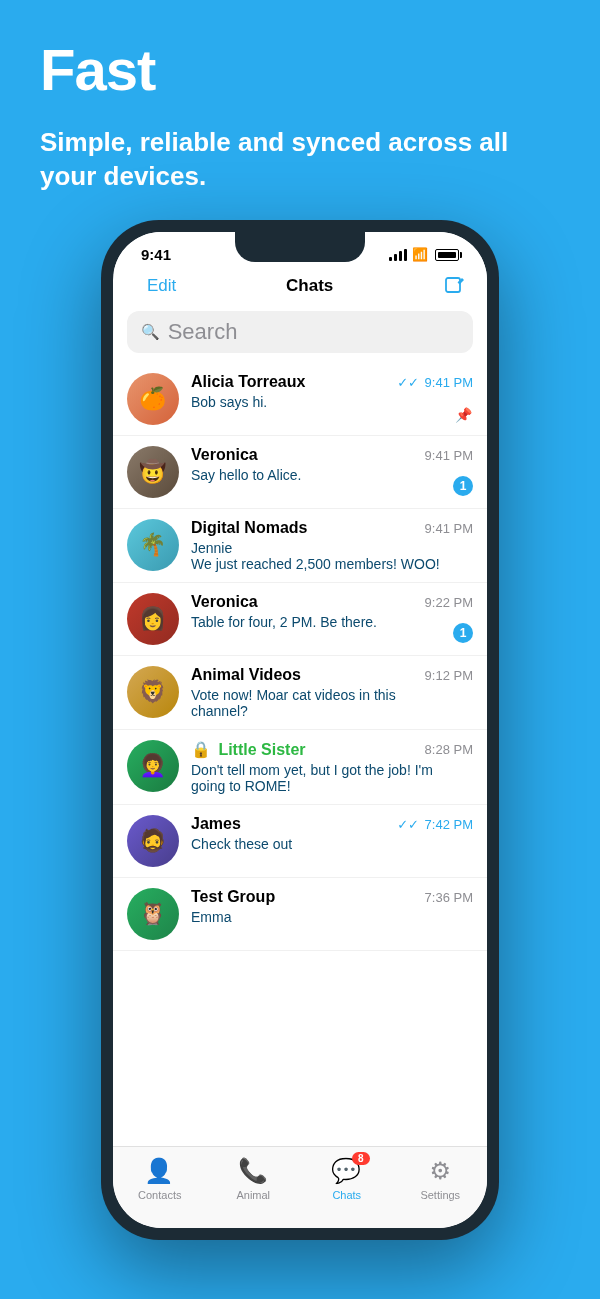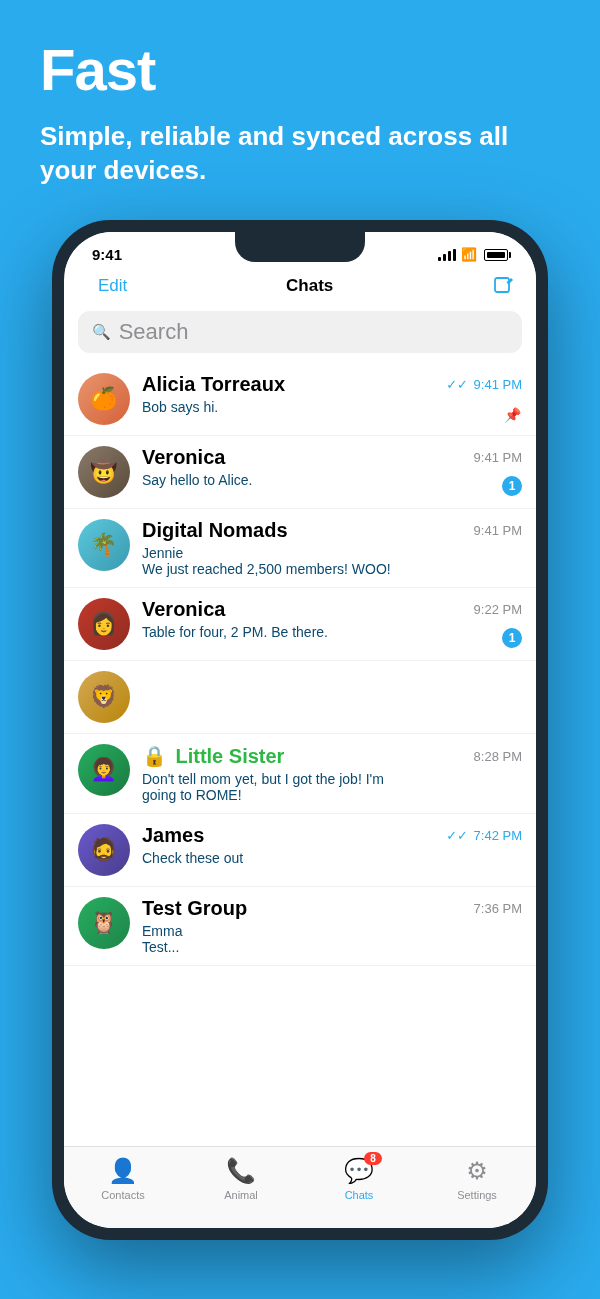--- a/index.html
+++ b/index.html
@@ -21,31 +21,31 @@
       font-size: 58px;
       font-weight: 800;
       color: #fff;
       letter-spacing: -1px;
       line-height: 1.1;
     }
     .hero-subtitle {
       font-size: 26px;
       font-weight: 600;
       color: #fff;
-      margin-top: 18px;
+      margin-top: 24px;
       line-height: 1.3;
     }
 
     
     .phone-frame {
       position: absolute;
       left: 50%;
       transform: translateX(-50%);
       top: 220px;
-      width: 496px;
+      width: 398px;
       height: 1020px;
       background: #1c2b35;
       border-radius: 58px;
       padding: 12px;
       box-shadow: 0 30px 80px rgba(0,0,0,0.4);
     }
     .phone-screen {
       width: 100%;
       height: 100%;
       background: #fff;
@@ -204,21 +204,21 @@
       flex: 1;
       min-width: 0;
     }
     .chat-header-row {
       display: flex;
       justify-content: space-between;
       align-items: center;
       margin-bottom: 3px;
     }
     .chat-name {
-      font-size: 20px;
+      font-size: 16px;
       font-weight: 600;
       color: #000;
     }
     .chat-name.green {
       color: #2db843;
     }
     .chat-time {
       font-size: 13px;
       color: #8e8e93;
       white-space: nowrap;
@@ -423,20 +423,27 @@
             <div class="chat-header-row">
               <span class="chat-name">Veronica</span>
               <span class="chat-time">9:22 PM</span>
             </div>
             <div class="chat-preview">Table for four, 2 PM. Be there.</div>
           </div>
           <div class="chat-badge">1</div>
         </div>
         <div class="chat-item">
           <div class="avatar av-animal">🦁</div>
+          <div class="chat-content">
+            <div class="chat-header-row">
+              <span class="chat-name">Animal Videos</span>
+              <span class="chat-time">9:12 PM</span>
+            </div>
+            <div class="chat-preview two-line">Vote now! Moar cat videos in this channel?</div>
+          </div>
         </div>
         <div class="chat-item">
           <div class="avatar av-little">👩‍🦱</div>
           <div class="chat-content">
             <div class="chat-header-row">
               <span class="chat-name green"><span class="lock-icon">🔒 </span>Little Sister</span>
               <span class="chat-time">8:28 PM</span>
             </div>
             <div class="chat-preview two-line">Don't tell mom yet, but I got the job! I'm going to ROME!</div>
           </div>
@@ -452,21 +459,20 @@
           </div>
         </div>
         <div class="chat-item">
           <div class="avatar av-study">🦉</div>
           <div class="chat-content">
             <div class="chat-header-row">
               <span class="chat-name">Test Group</span>
               <span class="chat-time">7:36 PM</span>
             </div>
             <div class="chat-preview">Emma</div>
-            <div class="chat-preview">Test...</div>
           </div>
         </div>
       </div>
 
     <div class="tab-bar" id="tab-bar-container">
         <div class="tab-item">
           <div class="tab-chats-wrap"><span class="tab-icon">👤</span></div>
           <span class="tab-label">Contacts</span>
         </div>
         <div class="tab-item">

